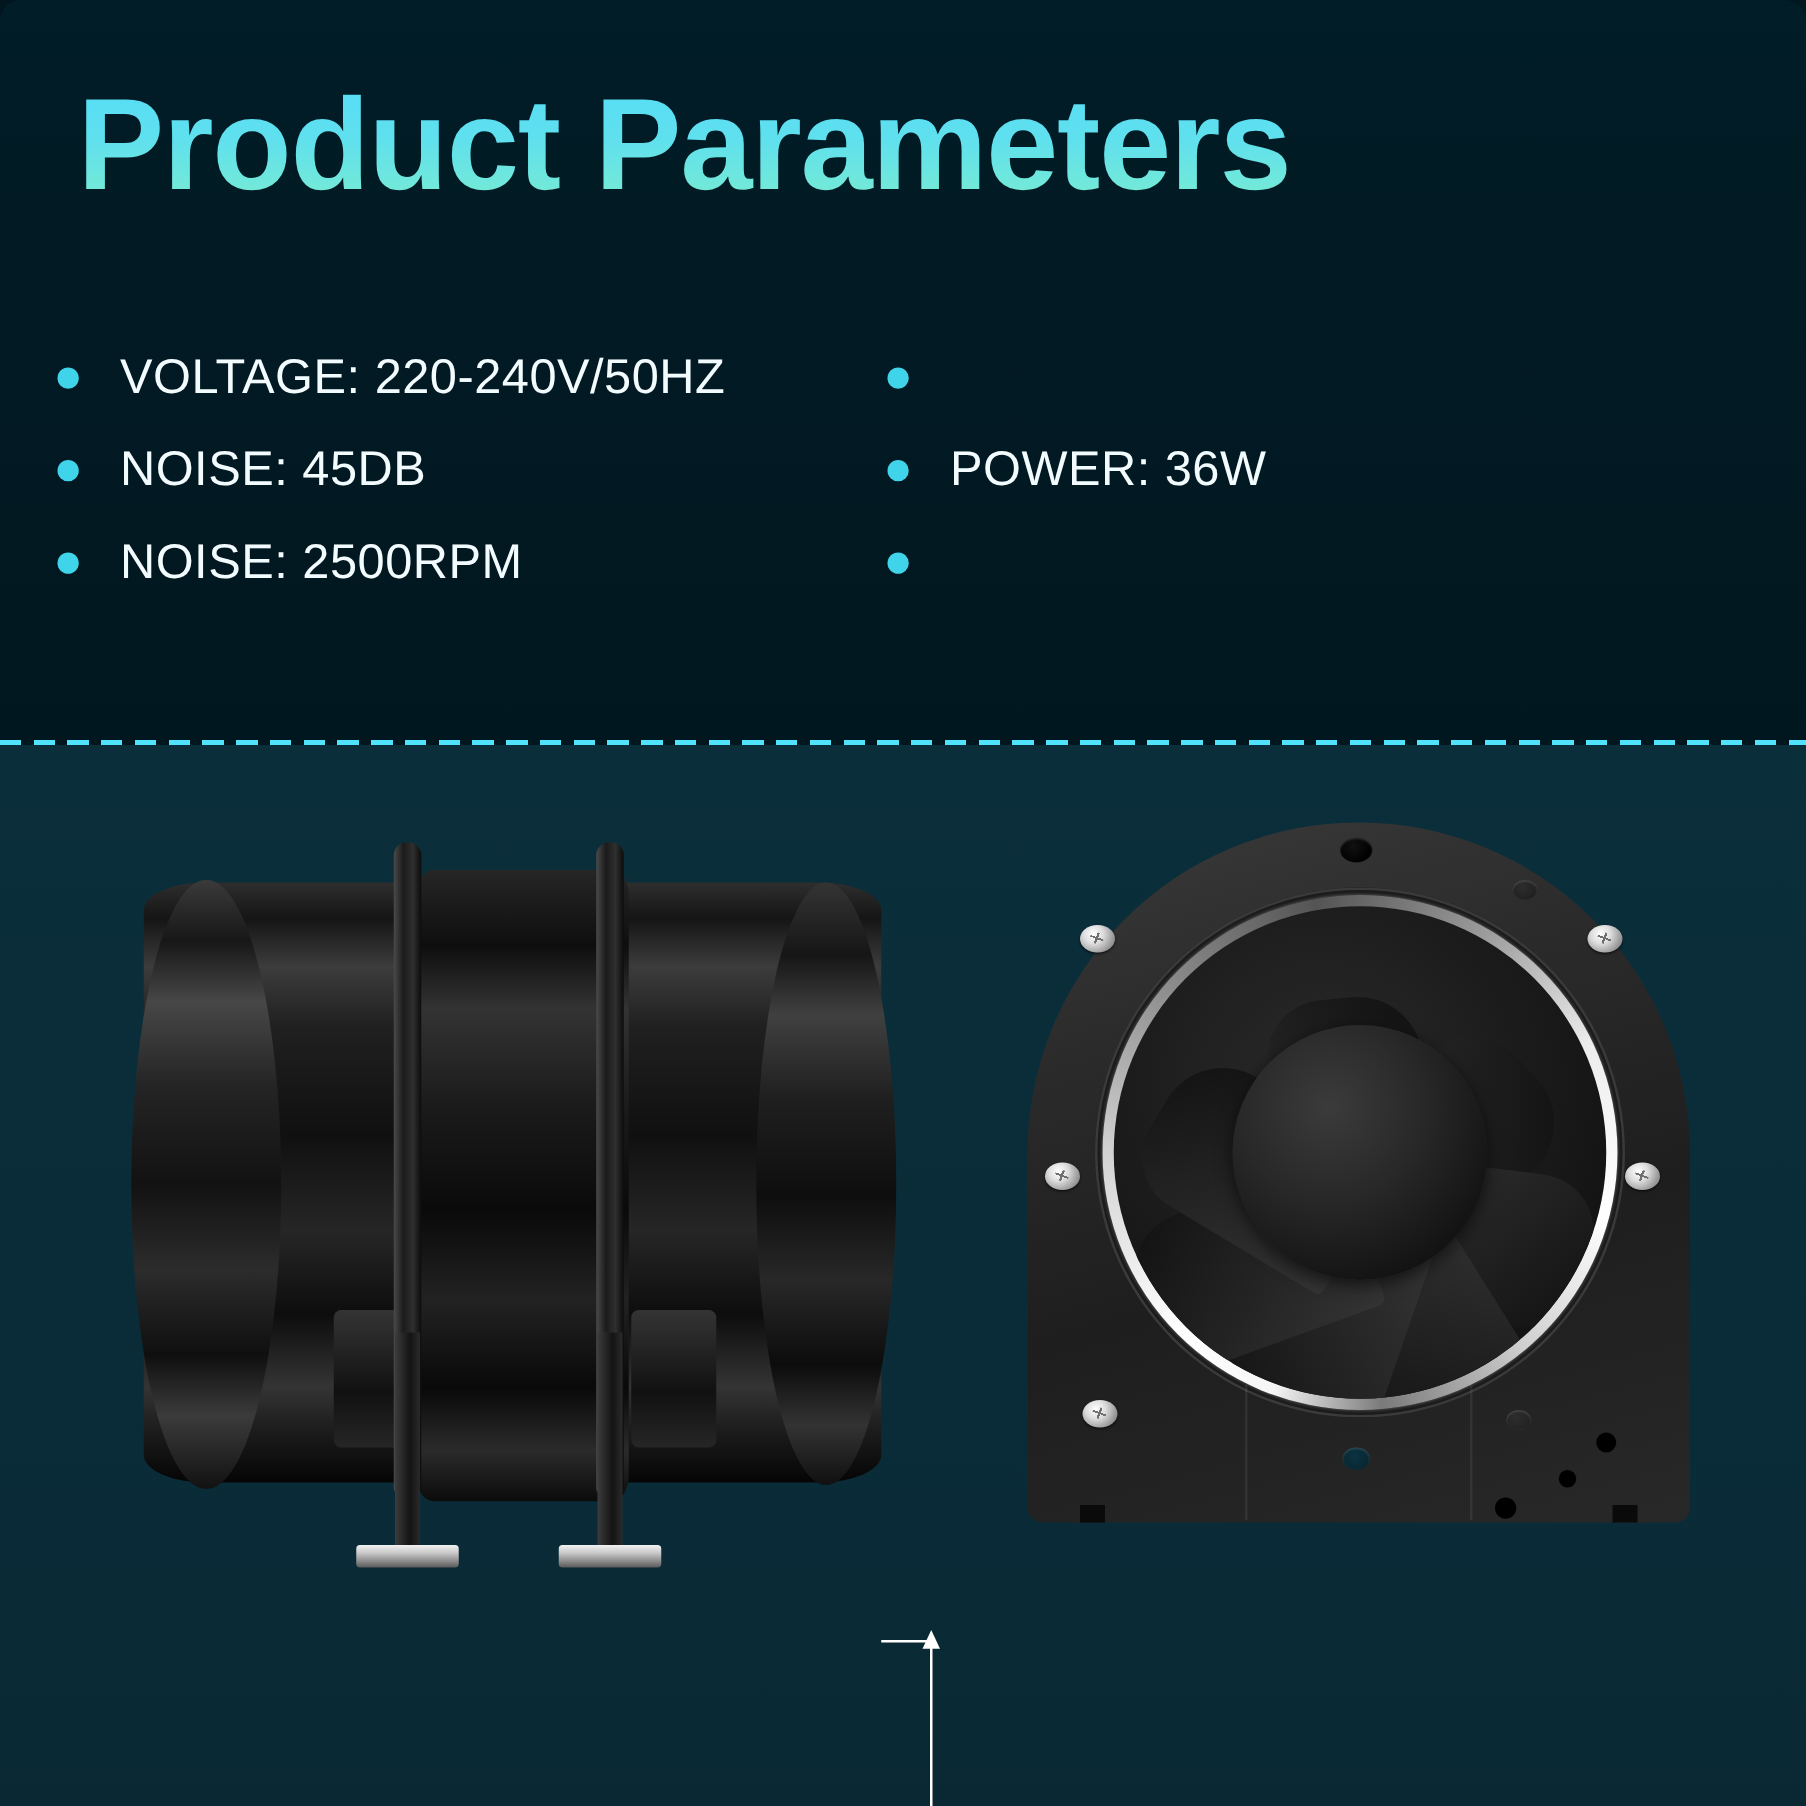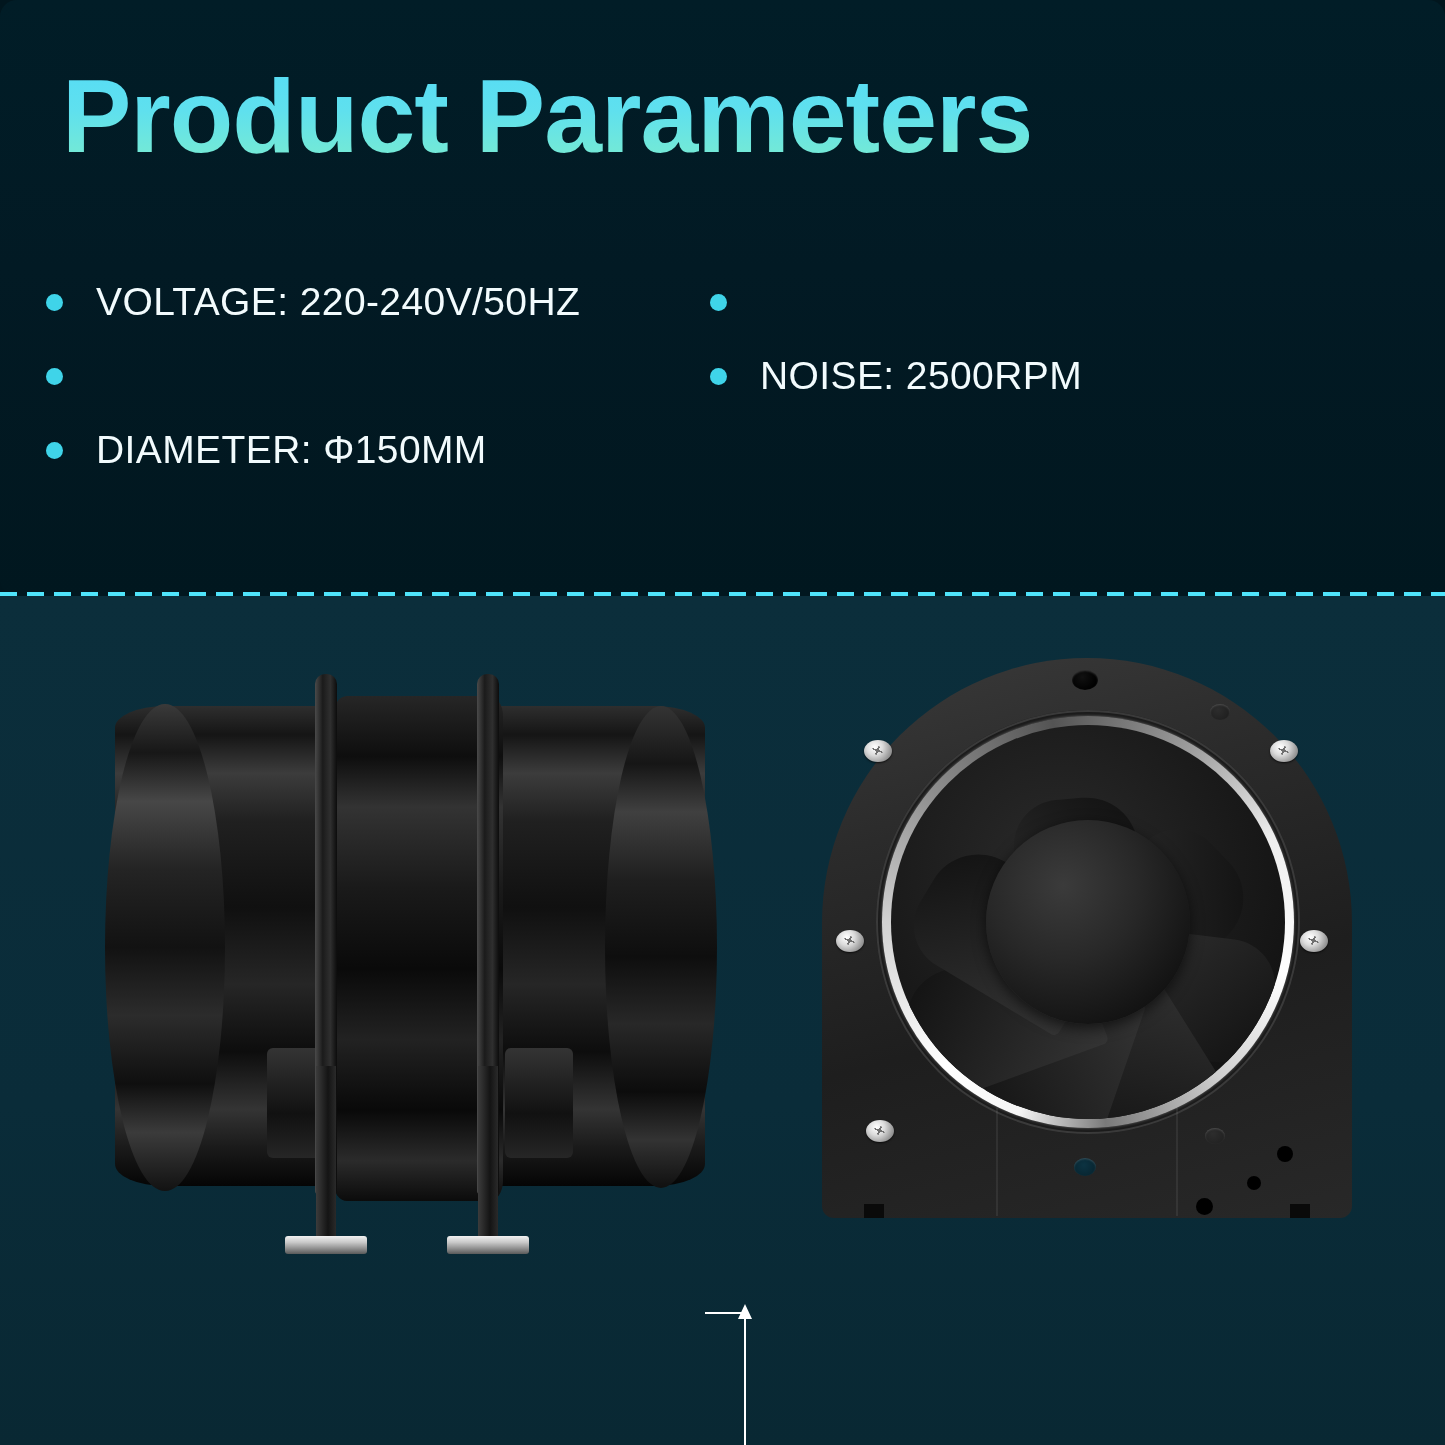--- a/index.html
+++ b/index.html
@@ -219,29 +219,33 @@
       <div class="spec-item">
         <span class="bullet"></span>
         <span class="spec-text">VOLTAGE: 220-240V/50HZ</span>
       </div>
       <div class="spec-item">
         <span class="bullet"></span>
       </div>
 
       <div class="spec-item">
         <span class="bullet"></span>
+        <span class="spec-text">NOISE: 45DB</span>
+      </div>
+      <div class="spec-item">
+        <span class="bullet"></span>
+        <span class="spec-text">POWER: 36W</span>
       </div>
 
       <div class="spec-item">
         <span class="bullet"></span>
         <span class="spec-text">NOISE: 2500RPM</span>
       </div>
       <div class="spec-item">
         <span class="bullet"></span>
-        <span class="spec-text">DIAMETER: Φ150MM</span>
       </div>
 
     </div>
   </div>
 
   <div class="divider"></div>
 
   <div class="product-section">
 
     <div class="side-view">

